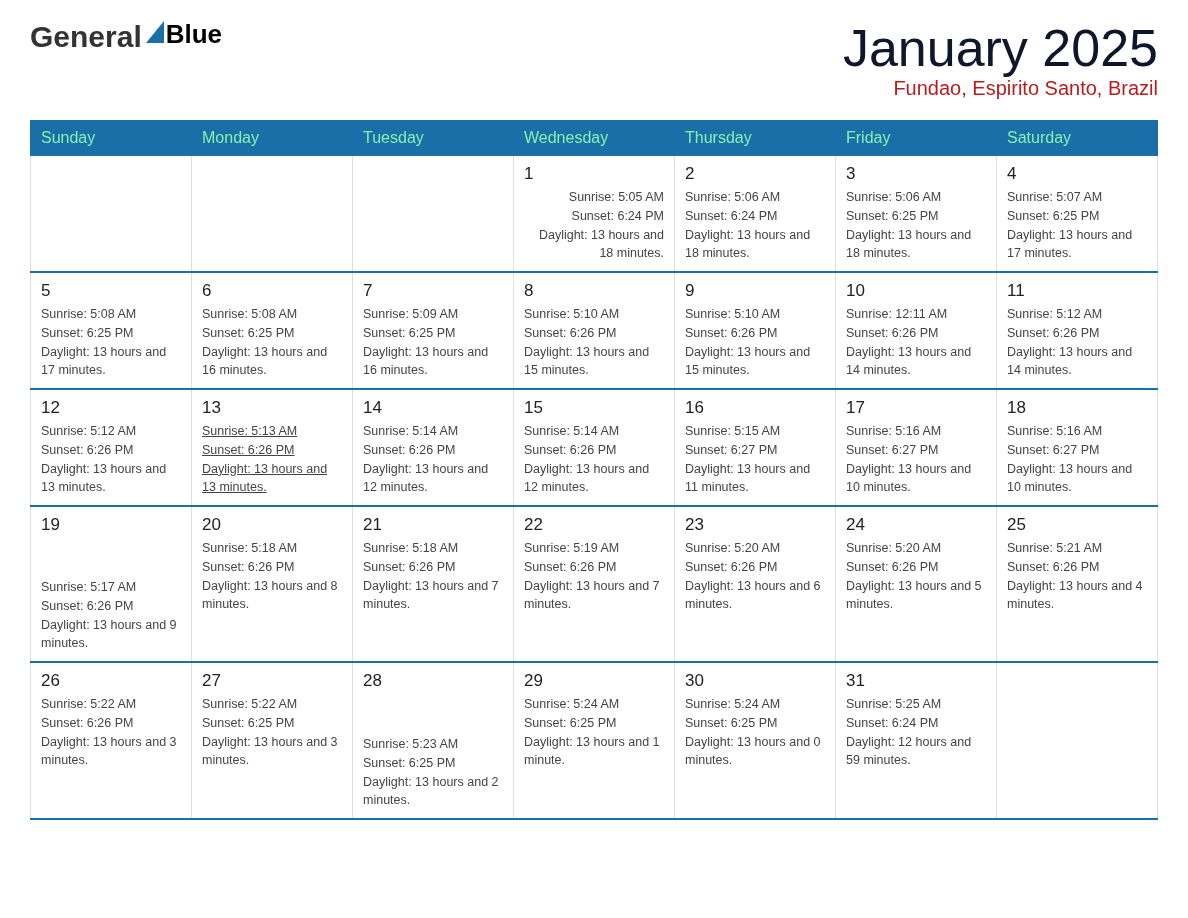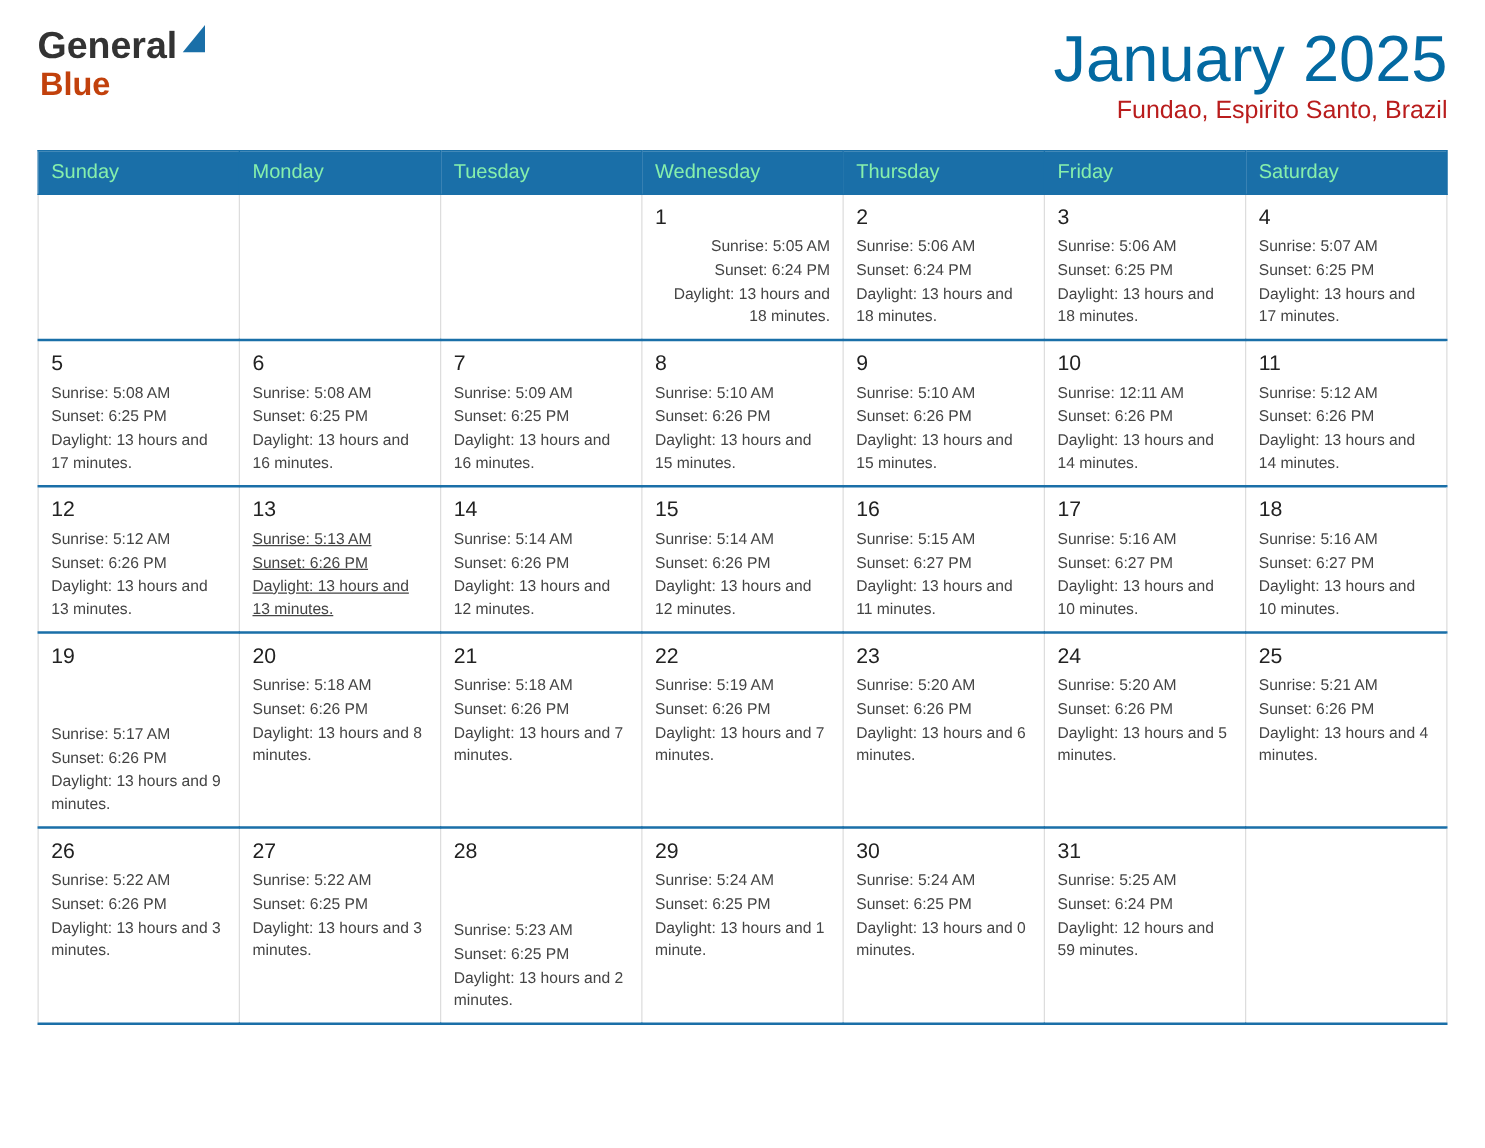--- a/index.html
+++ b/index.html
@@ -16,40 +16,39 @@
       align-items: flex-start;
       margin-bottom: 20px;
     }
     .logo {
       display: flex;
       align-items: center;
       gap: 4px;
     }
     .logo-combined {
       display: flex;
-      flex-direction: column;
       line-height: 1.1;
     }
     .logo-row1 {
       display: flex;
       align-items: flex-end;
     }
     .logo-row2 {
-      color: #c2410c;
+      color: #000000;
       font-size: 26px;
       font-weight: bold;
       margin-left: 2px;
     }
     .title-section {
       text-align: right;
     }
     .calendar-title {
       font-size: 52px;
       font-weight: normal;
-      color: #0369a1;
+      color: #0f172a;
       line-height: 1.1;
     }
     .calendar-subtitle {
       font-size: 20px;
       color: #b91c1c;
     }
     .calendar-table {
       width: 100%;
       border-collapse: collapse;
     }

